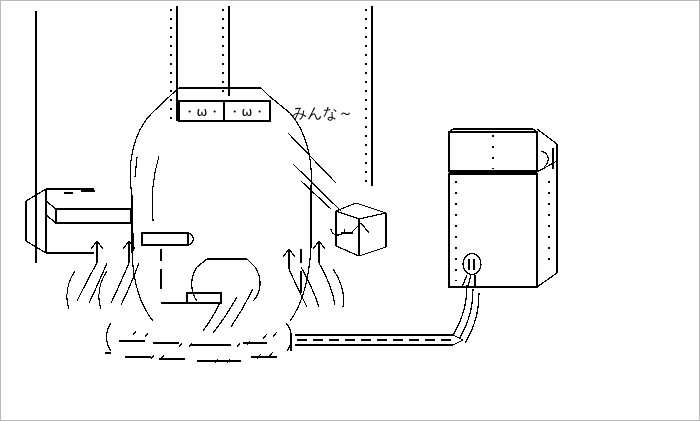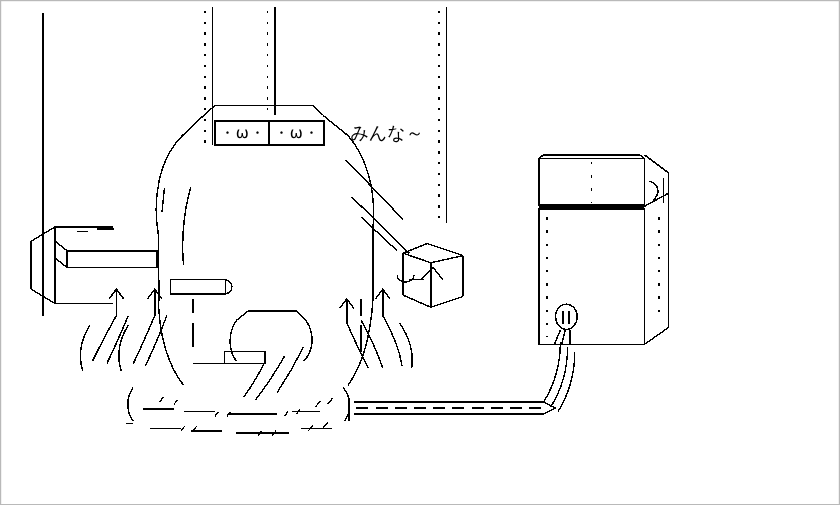--- a/index.html
+++ b/index.html
@@ -213,21 +213,21 @@
       </g>
 
       <g stroke-dasharray="2,9">
         <line x1="492" y1="134" x2="492" y2="168"></line>
         <line x1="548" y1="180" x2="548" y2="268"></line>
         <line x1="455" y1="180" x2="455" y2="280"></line>
       </g>
     </g>
   </svg>
 
-  <div style="position:absolute;left:291px;top:103px;font-family:Liberation Mono, monospace;font-size:15px;line-height:18px;color:#000;white-space:pre;">みんな～</div>
+  <div style="position:absolute;left:291px;top:103px;font-family:Liberation Serif, serif;font-size:15px;line-height:18px;color:#000;white-space:pre;">みんな～</div>
 
   <div style="position:absolute;left:182px;top:103px;font-family:'DejaVu Sans',sans-serif;font-size:13px;line-height:15px;color:#000;white-space:pre;letter-spacing:0.5px;">・ω・</div>
   <div style="position:absolute;left:227px;top:103px;font-family:'DejaVu Sans',sans-serif;font-size:13px;line-height:15px;color:#000;white-space:pre;letter-spacing:0.5px;">・ω・</div>
 
   <div id="caption">
     <span class="cap-line">font-style:MS PGothic; font-size:12pt; charset=UTF-8; 23行; 2701文字;</span>
     
   </div>
 
 </div>

